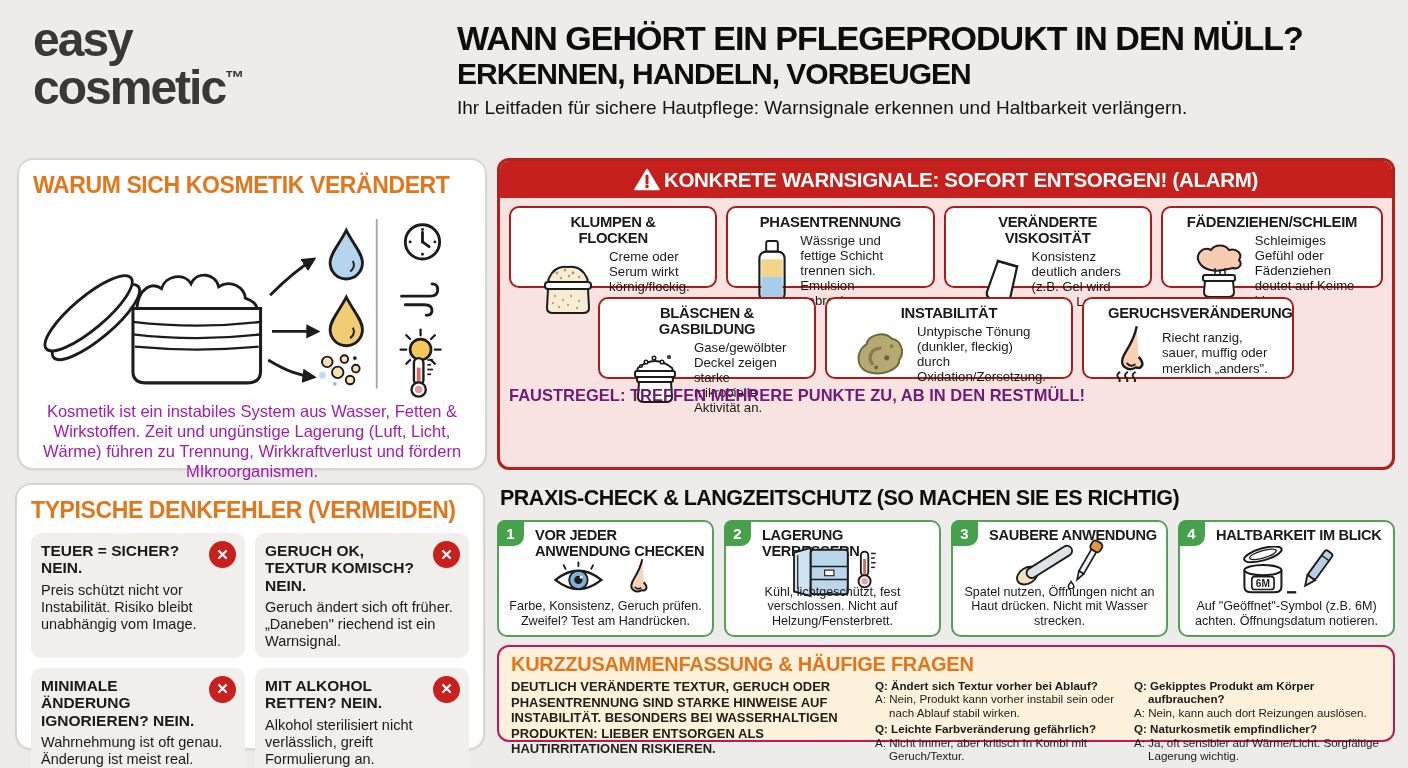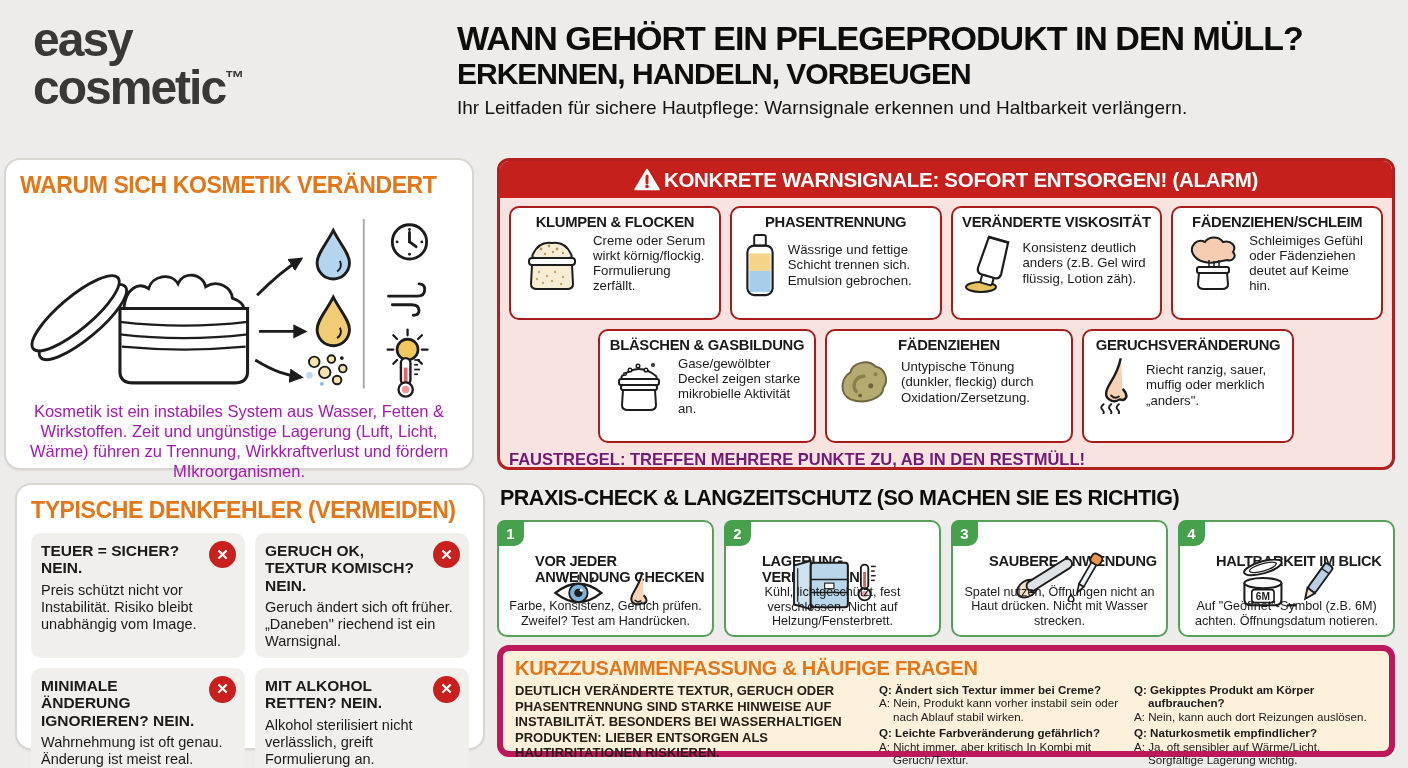--- a/index.html
+++ b/index.html
@@ -13,57 +13,57 @@
   .header-text { position:absolute; left:425px; top:20px; width:975px;margin-left:32px; }
   .title-l1 { font-size:34px; font-weight:bold; letter-spacing:-1px; line-height:1.08; color:#0d0d0d; }
   .title-l2 { font-size:30px; font-weight:bold; letter-spacing:-1px; line-height:1.1; color:#0d0d0d; }
   .subtitle { font-size:19px; margin-top:7px; color:#131313; }
 
   
   .panel { position:absolute; background:#fff; border:2px solid #d8d6d1; border-radius:16px; box-shadow:0 1px 2px rgba(0,0,0,0.06); }
   .panel-title { color:#e2761b; font-weight:bold; font-size:23px; letter-spacing:-0.4px; }
 
   
-  .why-panel { left:4px; top:158px; width:470px; height:312px; padding:12px 14px 10px; }
+  .why-panel { left:17px; top:158px; width:470px; height:312px; padding:12px 14px 10px; }
   .why-illustration { height:202px; display:flex; justify-content:center; align-items:center; }
   .why-body { text-align:center; font-size:16.5px; line-height:1.22; color:#a21caf; }
 
   
   .mistakes-panel { left:15px; top:483px; width:470px; height:267px; padding:12px 14px; }
   .mistake-grid { display:grid; grid-template-columns:1fr 1fr; gap:10px; margin-top:9px; }
   .mistake-box { background:#f0efec; border-radius:10px; padding:9px 10px 8px; position:relative; min-height:100px; }
   .mistake-title { font-weight:bold; font-size:15.5px; line-height:1.12; padding-right:32px; }
   .mistake-body { font-size:14.5px; line-height:1.17; margin-top:5px; }
   .x-badge { position:absolute; top:8px; right:9px; width:27px; height:27px; border-radius:50%; background:#c7201d; color:#fff; font-weight:bold; font-size:15px; display:flex; align-items:center; justify-content:center; }
 
   
   .alarm-panel { position:absolute; left:497px; top:158px; width:898px; height:312px; background:#f8e3e0; border:3px solid #b2211d; border-radius:12px; overflow:hidden; }
   .alarm-header { background:#c5201b; color:#fff; font-weight:bold; font-size:20.5px; letter-spacing:-0.3px; text-align:center; height:37px; display:flex; align-items:center; justify-content:center; gap:4px; }
   .alarm-body { padding:8px 9px 4px; }
   .alarm-row { display:flex; gap:9px; justify-content:center; }
   .alarm-row.second { margin-top:9px; }
-  .alarm-box { background:#fff; border:2px solid #a81d19; border-radius:10px; padding:6px 8px 4px; height:114px; }
+  .alarm-box { background:#fff; border:2px solid #a81d19; border-radius:10px; padding:6px 24px 4px; height:82px; }
   .alarm-row.first .alarm-box { flex:1 1 0; }
   .alarm-box-title { text-align:center; font-weight:bold; font-size:14.8px; letter-spacing:-0.3px; }
   .alarm-box-content { display:flex; gap:8px; align-items:center; margin-top:3px; }
   .alarm-box-text { font-size:13.2px; line-height:1.14; }
   .alarm-footer { text-align:left; color:#701a75; font-weight:bold; font-size:16.5px; margin-top:7px; }
   .aicon { flex-shrink:0; }
 
   
   .praxis-title { position:absolute; left:500px; top:486px; font-size:21.5px; font-weight:bold; letter-spacing:-0.5px; color:#0d0d0d; }
   .praxis-row { position:absolute; left:497px; top:520px; width:898px; display:flex; gap:10px; }
   .step-box { flex:1 1 0; background:#fff; border:2px solid #57a05a; border-radius:10px; height:117px; position:relative; padding:5px 7px 7px 7px; display:flex; flex-direction:column; }
   .step-badge { position:absolute; left:-2px; top:-2px; width:27px; height:26px; background:#47a04c; color:#fff; font-weight:bold; font-size:15px; display:flex; align-items:center; justify-content:center; border-radius:8px 0 10px 0; }
-  .step-title { font-weight:bold; font-size:14.6px; line-height:1.1; margin-left:29px; letter-spacing:-0.3px;margin-top:26px; }
+  .step-title { font-weight:bold; font-size:14.6px; line-height:1.1; margin-left:29px; letter-spacing:-0.3px; }
   .step-icons { flex:1; display:flex; align-items:center; justify-content:center; min-height:0; }
   .step-body { text-align:center; font-size:12.6px; line-height:1.15; }
 
   
-  .summary-panel { position:absolute; left:497px; top:645px; width:898px; height:112px; background:#fdf1dc; border:6px solid #be185d; border-radius:12px; padding:6px 12px; }
+  .summary-panel { position:absolute; left:497px; top:645px; width:898px; height:97px; background:#fdf1dc; border:2px solid #be185d; border-radius:12px; padding:6px 12px; }
   .summary-title { color:#e2761b; font-weight:bold; font-size:20px; letter-spacing:-0.3px; }
   .summary-content { display:flex; gap:12px; margin-top:3px; }
   .summary-statement { width:352px; flex-shrink:0; font-weight:bold; font-size:13px; line-height:1.2; color:#232018; }
   .faq-col { flex:1 1 0; font-size:11.6px; line-height:1.16; }
   .faq-q { font-weight:bold; padding-left:14px; text-indent:-14px; }
   .faq-a { padding-left:14px; text-indent:-14px; margin-bottom:3px; }
 </style>
 </head>
 <body>
 
@@ -302,21 +302,21 @@
                 </g>
               <rect x="11" y="21" width="40" height="6" rx="2" fill="#fff" stroke="#1c1c1c" stroke-width="2"></rect>
               <rect x="13" y="27" width="36" height="5" rx="2" fill="#fff" stroke="#1c1c1c" stroke-width="2"></rect>
               <path d="M15,32 L14,47 Q14,52 20,52 L42,52 Q48,52 48,47 L47,32 Z" fill="#fff" stroke="#1c1c1c" stroke-width="2"></path>
             </svg>
             <div class="alarm-box-text">Gase/gewölbter Deckel zeigen starke mikrobielle Aktivität an.</div>
           </div>
         </div>
 
         <div class="alarm-box" style="width:248px">
-          <div class="alarm-box-title">FÄDENZIEHEN</div>
+          <div class="alarm-box-title">INSTABILITÄT</div>
           <div class="alarm-box-content">
             <svg class="aicon" width="58" height="52" viewBox="0 0 60 52">
               <path d="M16,44 C4,38 6,22 16,16 C18,6 34,2 42,10 C52,12 56,24 50,32 C50,42 32,50 16,44 Z" fill="#b5aa70" stroke="#6e6640" stroke-width="2"></path>
               <path d="M22,36 C17,30 21,20 30,20" stroke="#897e4e" stroke-width="3.5" fill="none" stroke-linecap="round"></path>
               <circle cx="37" cy="30" r="2.6" fill="#6e6640"></circle>
               <circle cx="26" cy="40" r="2" fill="#6e6640"></circle>
               <circle cx="42" cy="18" r="2" fill="#8d8050"></circle>
             </svg>
             <div class="alarm-box-text">Untypische Tönung (dunkler, fleckig) durch Oxidation/Zersetzung.</div>
           </div>
@@ -442,21 +442,21 @@
       </div>
       <div class="step-body">Auf "Geöffnet"-Symbol (z.B. 6M) achten. Öffnungsdatum notieren.</div>
     </div>
   </div>
 
   <section class="summary-panel">
     <div class="summary-title">KURZZUSAMMENFASSUNG &amp; HÄUFIGE FRAGEN</div>
     <div class="summary-content">
       <div class="summary-statement">DEUTLICH VERÄNDERTE TEXTUR, GERUCH ODER PHASENTRENNUNG SIND STARKE HINWEISE AUF INSTABILITÄT. BESONDERS BEI WASSERHALTIGEN PRODUKTEN: LIEBER ENTSORGEN ALS HAUTIRRITATIONEN RISKIEREN.</div>
       <div class="faq-col">
-        <div class="faq-q">Q: Ändert sich Textur immer bei Creme?</div>
+        <div class="faq-q">Q: Ändert sich Textur vorher bei Ablauf?</div>
         <div class="faq-a">A: Nein, Produkt kann vorher instabil sein oder nach Ablauf stabil wirken.</div>
         <div class="faq-q">Q: Leichte Farbveränderung gefährlich?</div>
         <div class="faq-a">A: Nicht immer, aber kritisch In Kombi mit Geruch/Textur.</div>
       </div>
       <div class="faq-col">
         <div class="faq-q">Q: Gekipptes Produkt am Körper aufbrauchen?</div>
         <div class="faq-a">A: Nein, kann auch dort Reizungen auslösen.</div>
         <div class="faq-q">Q: Naturkosmetik empfindlicher?</div>
         <div class="faq-a">A: Ja, oft sensibler auf Wärme/Licht. Sorgfältige Lagerung wichtig.</div>
       </div>

